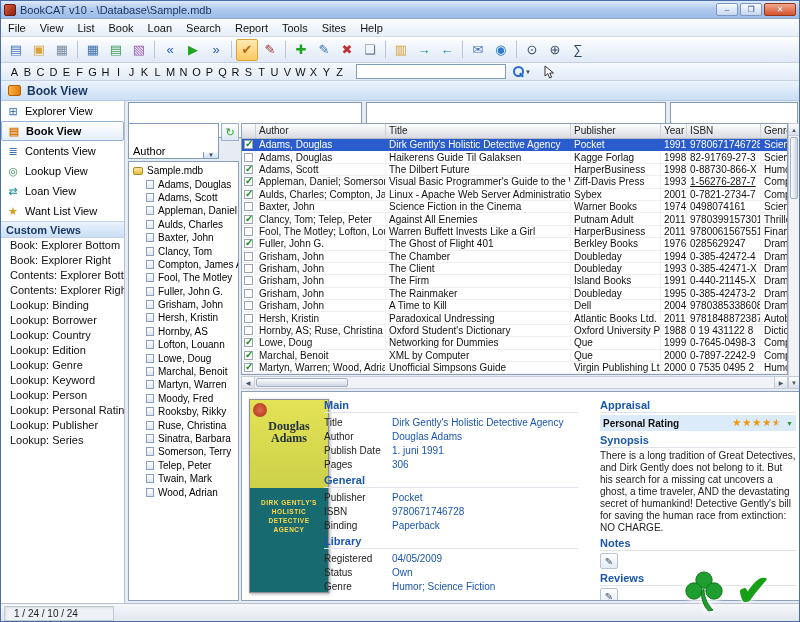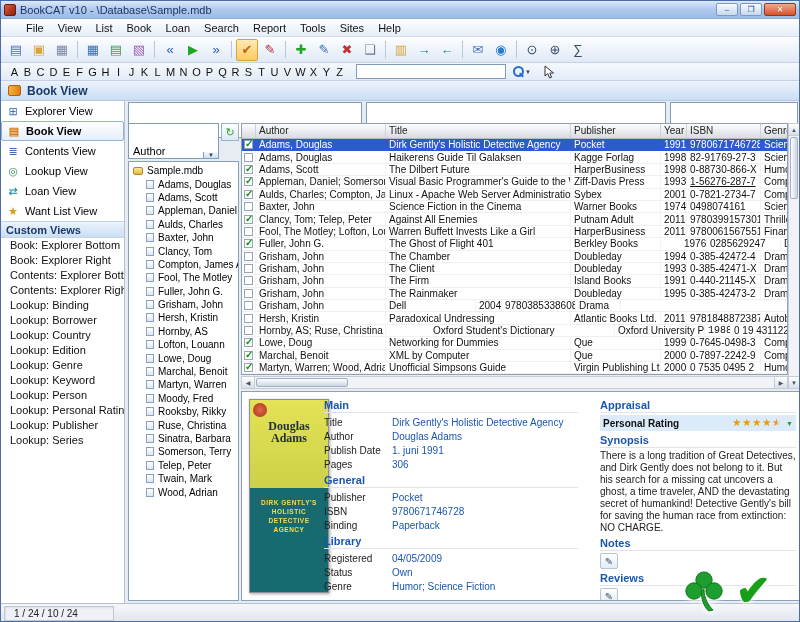--- a/index.html
+++ b/index.html
@@ -9,21 +9,21 @@
 
   
   .titlebar{position:absolute;left:0;top:0;width:100%;height:18px;background:linear-gradient(#dce9f9,#b2cbee 45%,#9cbbe6);display:flex;align-items:center;gap:4px;padding:0 3px;border-bottom:1px solid #8fabd4}
   .app-icon{width:12px;height:12px;border-radius:2px;background:linear-gradient(135deg,#e05a3a,#8a1f10);border:1px solid #6e1a0c;flex:none}
   .title-text{color:#17325f;white-space:nowrap}
   .winbtns{margin-left:auto;display:flex;gap:2px}
   .winbtn{width:22px;height:13px;border:1px solid #7e99c0;border-radius:2px;background:linear-gradient(#f7fbff,#c6d8ef);font-size:8px;line-height:11px;text-align:center;color:#24416e}
   .winbtn.close-button{width:32px;background:linear-gradient(#f2a88e,#d4512c);border-color:#93371b;color:#fff}
 
   
-  .menubar{position:absolute;left:0;top:18px;width:100%;height:18px;background:linear-gradient(#fbfdff,#e7eef8);display:flex;align-items:center;padding-left:18px;border-bottom:1px solid #d2dcea}
+  .menubar{position:absolute;left:0;top:18px;width:100%;height:18px;background:linear-gradient(#fbfdff,#e7eef8);display:flex;align-items:center;padding-left:0;border-bottom:1px solid #d2dcea}
   .menu-item{padding:2px 7px;color:#111}
 
   
   .toolbar{position:absolute;left:0;top:36px;width:100%;height:26px;background:linear-gradient(#fdfeff,#dfe9f6);border-bottom:1px solid #c6d2e3;display:flex;align-items:center;padding:0 4px;gap:1px}
   .tool{width:22px;height:22px;display:flex;align-items:center;justify-content:center;font-size:13px;border:1px solid transparent;border-radius:2px;flex:none}
   .tool.boxed{background:linear-gradient(#ffe9b4,#ffca61);border-color:#d9a33c}
   .tsep{width:1px;height:17px;background:#b9c6d8;margin:0 3px;flex:none}
 
   
   .alphabar{position:absolute;left:0;top:62px;width:100%;height:18px;background:linear-gradient(#f5f9fe,#e2ebf7);display:flex;align-items:center;padding:0 7px;border-bottom:1px solid #c6d2e3}
@@ -506,21 +506,21 @@
           <span class="td" style="width: 74px;">9780061567551</span>
           <span class="td" style="width: 45px;">Finance</span>
         </div>
         <div class="trow">
           <span class="td cbcell" style="width: 14px;">
             <span class="cb checked"></span>
           </span>
           <span class="td" style="width: 130px;">Fuller, John G.</span>
           <span class="td" style="width: 185px;">The Ghost of Flight 401</span>
           <span class="td" style="width: 90px;">Berkley Books</span>
-          <span class="td" style="width: 26px; margin-left: 20px;">1976</span>
+          <span class="td" style="width: 26px;">1976</span>
           <span class="td" style="width: 74px;">0285629247</span>
           <span class="td" style="width: 45px;">Drama</span>
         </div>
         <div class="trow">
           <span class="td cbcell" style="width: 14px;">
             <span class="cb"></span>
           </span>
           <span class="td" style="width: 130px;">Grisham, John</span>
           <span class="td" style="width: 185px;">The Chamber</span>
           <span class="td" style="width: 90px;">Doubleday</span>
@@ -559,20 +559,21 @@
           <span class="td" style="width: 90px;">Doubleday</span>
           <span class="td" style="width: 26px;">1995</span>
           <span class="td" style="width: 74px;">0-385-42473-2</span>
           <span class="td" style="width: 45px;">Drama</span>
         </div>
         <div class="trow">
           <span class="td cbcell" style="width: 14px;">
             <span class="cb"></span>
           </span>
           <span class="td" style="width: 130px;">Grisham, John</span>
+          <span class="td" style="width: 185px;">A Time to Kill</span>
           <span class="td" style="width: 90px;">Dell</span>
           <span class="td" style="width: 26px;">2004</span>
           <span class="td" style="width: 74px;">9780385338608</span>
           <span class="td" style="width: 45px;">Drama</span>
         </div>
         <div class="trow">
           <span class="td cbcell" style="width: 14px;">
             <span class="cb"></span>
           </span>
           <span class="td" style="width: 130px;">Hersh, Kristin</span>
@@ -580,23 +581,23 @@
           <span class="td" style="width: 90px;">Atlantic Books Ltd.</span>
           <span class="td" style="width: 26px;">2011</span>
           <span class="td" style="width: 74px;">9781848872387</span>
           <span class="td" style="width: 45px;">Autobiography</span>
         </div>
         <div class="trow">
           <span class="td cbcell" style="width: 14px;">
             <span class="cb"></span>
           </span>
           <span class="td" style="width: 130px;">Hornby, AS; Ruse, Christina</span>
-          <span class="td" style="width: 185px; margin-left: 44px;">Oxford Student's Dictionary</span>
+          <span class="td" style="width: 185px;">Oxford Student's Dictionary</span>
           <span class="td" style="width: 90px;">Oxford University Press</span>
-          <span class="td" style="width: 26px; font-family: Liberation Mono, monospace;">1988</span>
+          <span class="td" style="width: 26px;">1988</span>
           <span class="td" style="width: 74px;">0 19 431122 8</span>
           <span class="td" style="width: 45px;">Dictionary</span>
         </div>
         <div class="trow">
           <span class="td cbcell" style="width: 14px;">
             <span class="cb checked"></span>
           </span>
           <span class="td" style="width: 130px;">Lowe, Doug</span>
           <span class="td" style="width: 185px;">Networking for Dummies</span>
           <span class="td" style="width: 90px;">Que</span>

